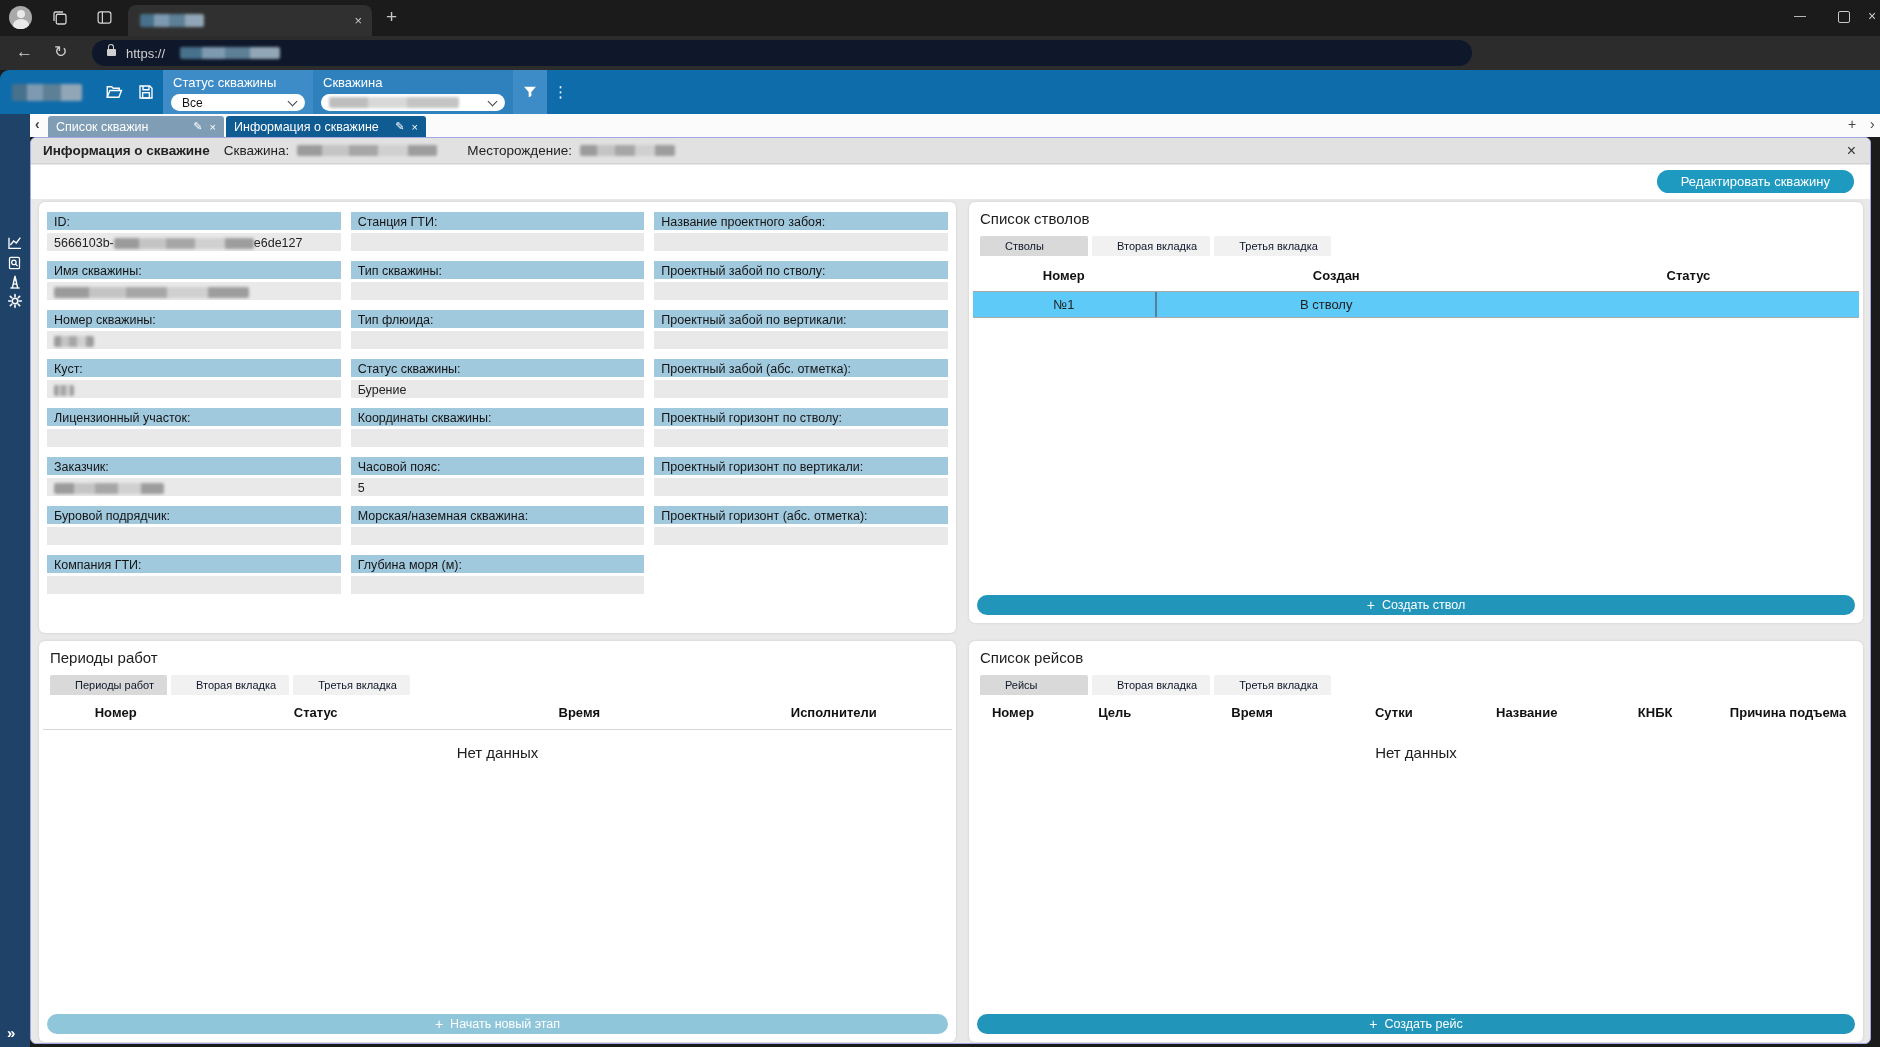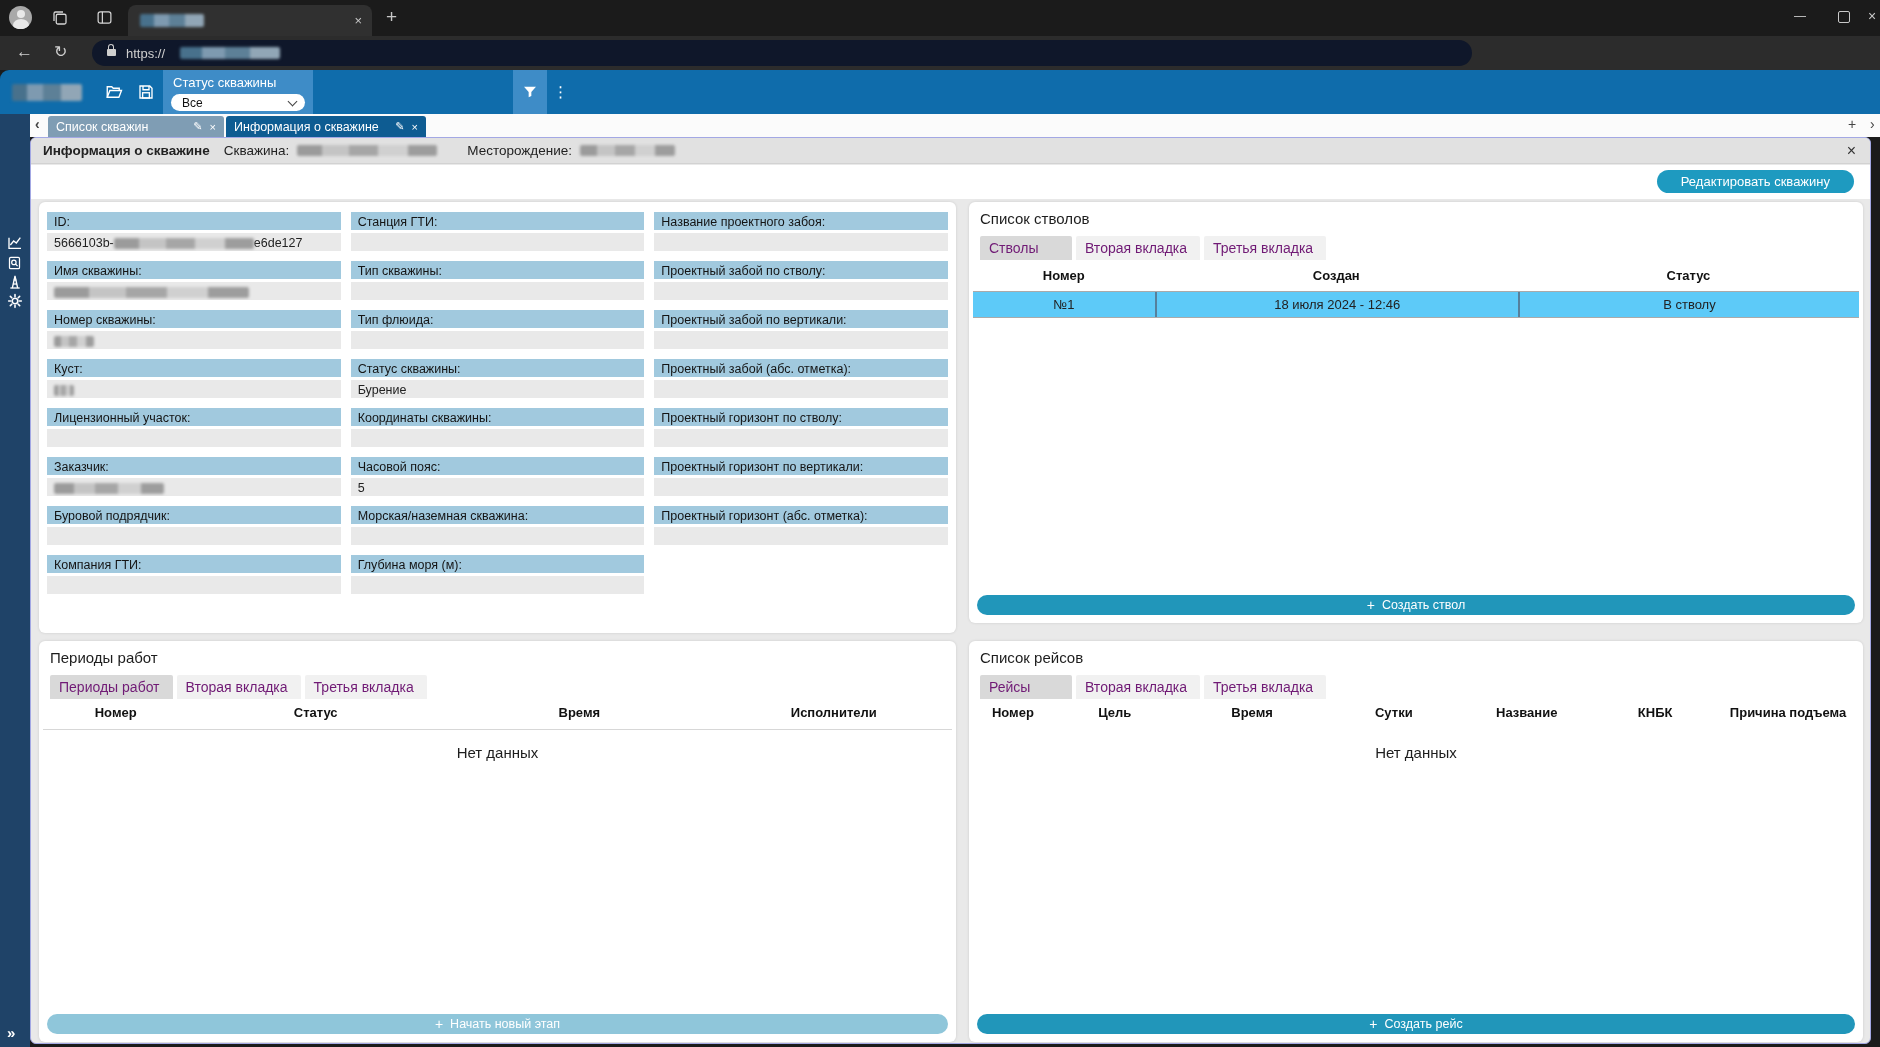--- a/index.html
+++ b/index.html
@@ -84,21 +84,21 @@
   .fcols{position:absolute;left:8px;top:10px;right:8px;display:flex;gap:10px;}
   .fcol{flex:1;}
   .flabel{background:#a1c9de;color:#141414;font-size:12.5px;padding:2.5px 7px;height:13px;margin-bottom:3px;
           white-space:nowrap;overflow:hidden;}
   .fvalue{background:#e9e9e9;color:#222;font-size:12.5px;padding:2.5px 7px;height:13px;margin-bottom:10px;
           white-space:nowrap;overflow:hidden;}
 
   
   .ptitle{position:absolute;left:11px;top:8px;font-size:15px;color:#1d1d1d;}
   .ptabs{position:absolute;left:11px;top:34px;display:flex;gap:4px;}
-  .ptab{background:#f1f1f1;color:#701a75;font-size:14px;padding:4px 13px 4px 9px;min-width:70px;border-radius:2px 2px 0 0;}
+  .ptab{background:#f1f1f1;color:#0f172a;font-size:11px;padding:4px 13px 4px 25px;min-width:70px;border-radius:2px 2px 0 0;}
   .ptab.active{background:#d9d9d9;}
   .thead{position:absolute;left:4px;right:4px;display:flex;}
   .thead .th{font-size:13px;font-weight:bold;text-align:center;color:#111;}
   .thead.lined{border-bottom:1px solid #d7d7d7;padding-bottom:9px;}
   .tbody{position:absolute;left:4px;right:4px;}
   .wrow{display:flex;background:#5dcaf8;border-top:1px solid #aaa;border-bottom:1px solid #aaa;height:25px;align-items:center;}
   .wcell{font-size:13px;text-align:center;border-left:2px solid #55809c;height:100%;display:flex;align-items:center;justify-content:center;box-sizing:border-box;}
   .wcell:first-child{border-left:none;}
   .emptytxt{position:absolute;left:0;right:0;text-align:center;font-size:15px;color:#1d1d1d;}
   .createbtn{position:absolute;left:8px;right:8px;bottom:8px;height:20px;border-radius:10px;background:#2196ba;color:#fff;
@@ -206,20 +206,27 @@
     </span>
 
     <div class="asec hl" style="left:163px;width:150px;">
       <span class="alabel">Статус скважины</span>
       <div class="aselect" style="width:134px;">
         <span class="txt">Все</span>
         <span class="caret"></span>
       </div>
     </div>
 
+    <div class="asec hl2" style="left:313px;width:200px;">
+      <span class="alabel">Скважина</span>
+      <div class="aselect" style="width:184px;">
+        <span class="rd lite" style="position:absolute;left:8px;top:3px;width:130px;"></span>
+        <span class="caret"></span>
+      </div>
+    </div>
 
     <div class="asec hl" style="left:513px;width:34px;">
       <span class="abs" style="left:9px;top:14px;">
         <svg width="16" height="16" viewBox="0 0 24 24" fill="#fff">
             <path d="M3 4h18l-7 8v6l-4 2v-8z"></path>
           </svg>
       </span>
     </div>
     <span class="abs kebab" style="left:553px;top:13px;">⋮</span>
 
@@ -379,21 +386,20 @@
           <span class="ptab">Третья вкладка</span>
         </div>
       <div class="thead" style="top:66px;">
           <span class="th" style="width: 20.5%;">Номер</span>
           <span class="th" style="width: 41%;">Создан</span>
           <span class="th" style="width: 38.5%;">Статус</span>
         </div>
       <div class="tbody" style="top:89px;">
           <div class="wrow">
             <span class="wcell" style="width: 20.5%;">№1</span>
-            <span class="wcell" style="width: 41%;">18 июля 2024 - 12:46</span>
             <span class="wcell" style="width: 38.5%;">В стволу</span>
           </div>
         </div>
       <button class="createbtn">
         <span class="plus">+</span>
         <span>Создать ствол</span>
       </button>
     </div>
 
     <div class="panel p-periods">

